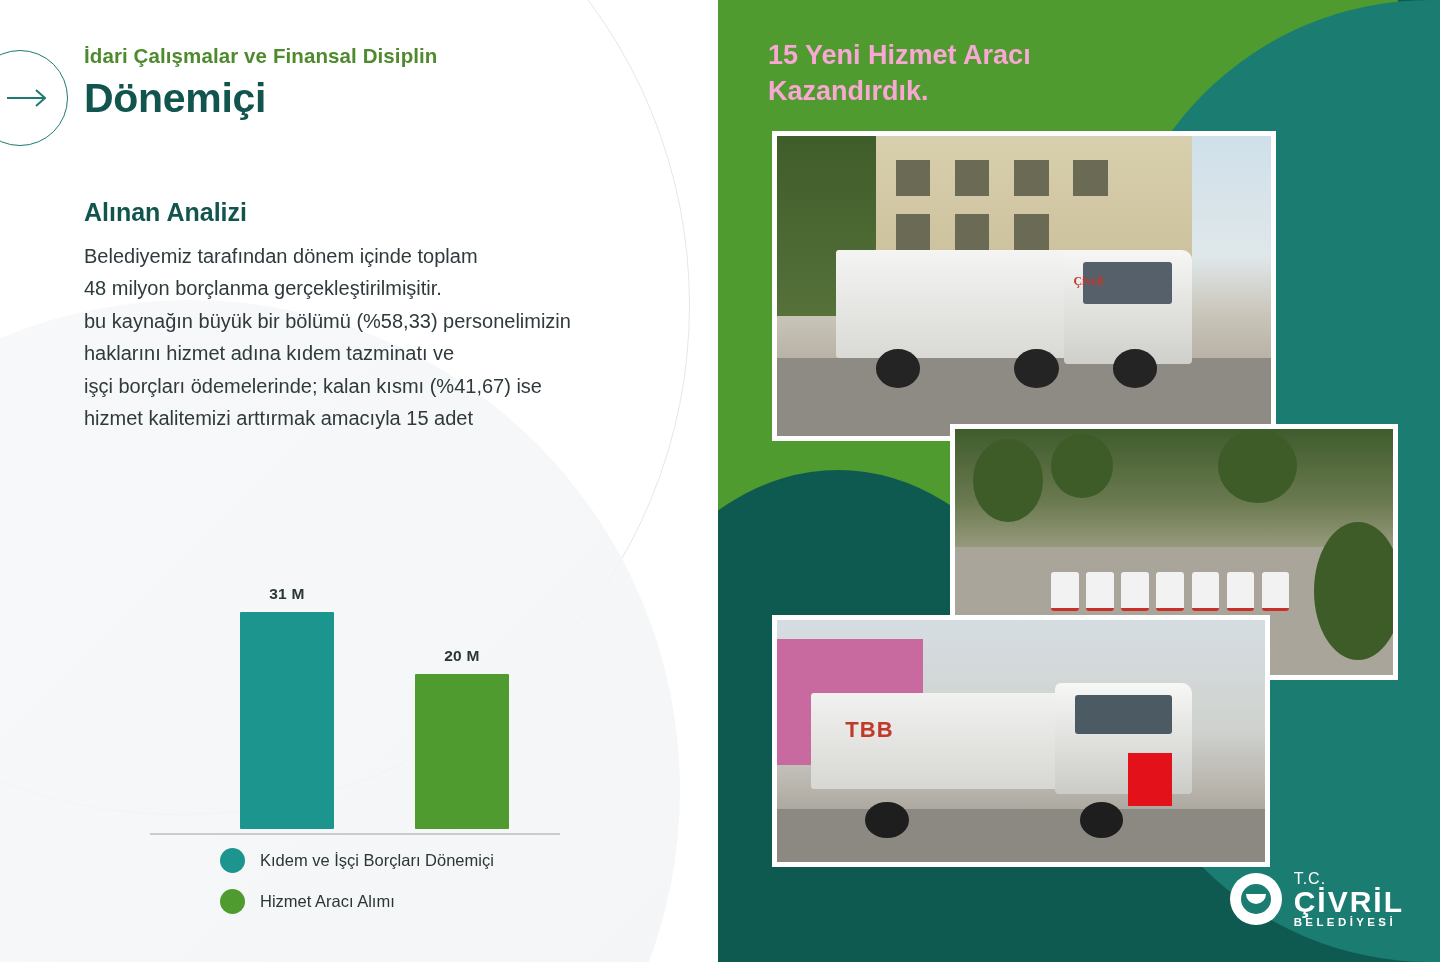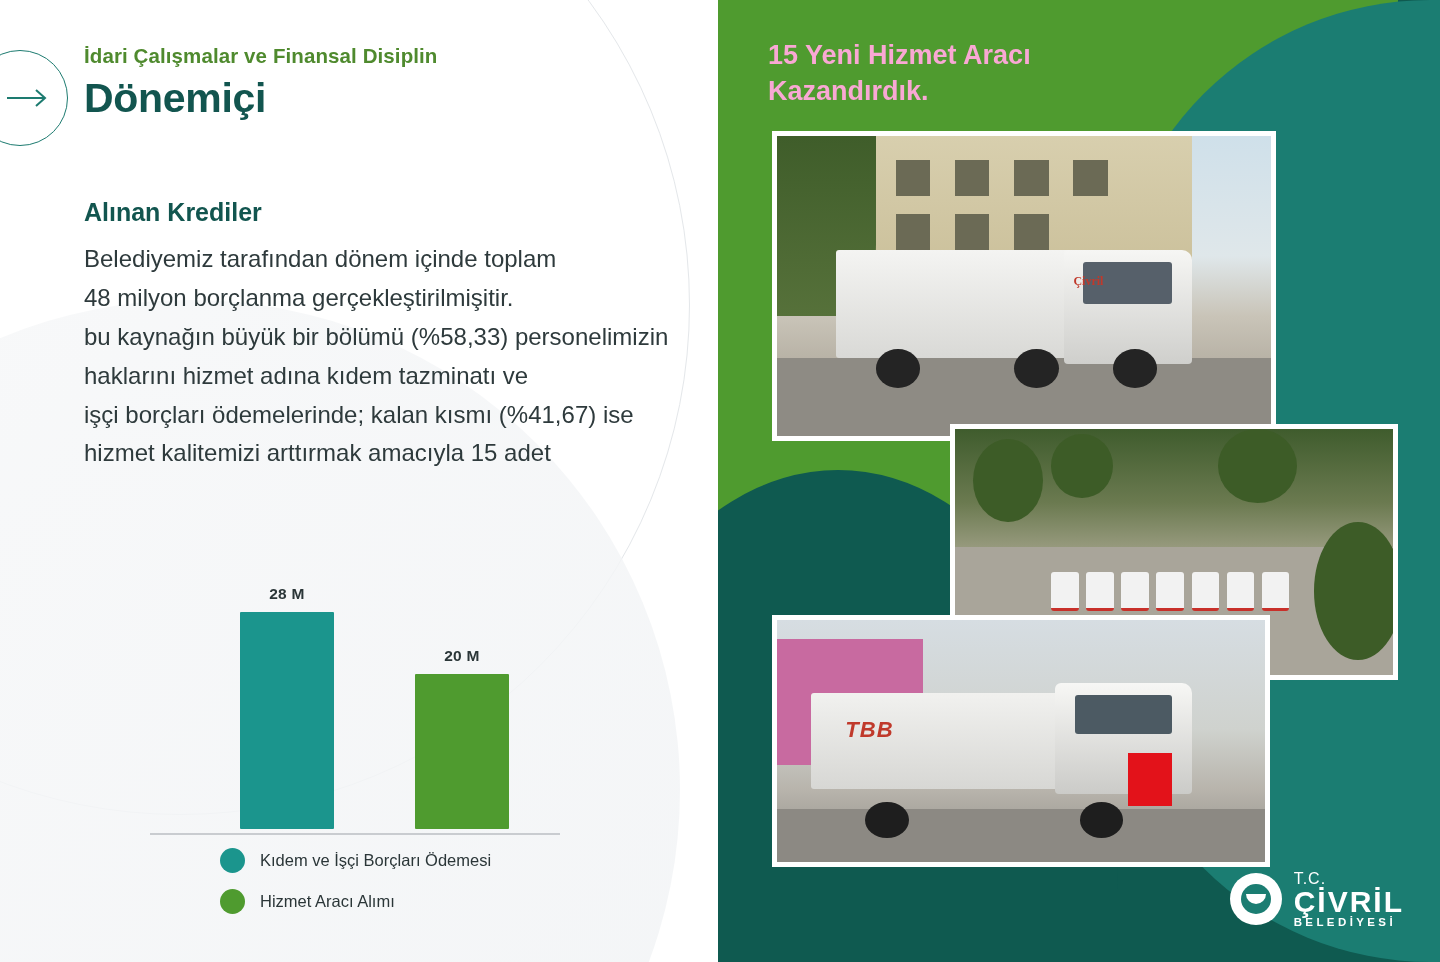--- a/index.html
+++ b/index.html
@@ -80,21 +80,21 @@
     position: absolute;
     left: 84px; top: 198px;
     font-size: 25px;
     font-weight: 700;
     color: #12554f;
   }
   .body-text {
     position: absolute;
     left: 84px; top: 240px;
     width: 610px;
-    font-size: 24px;
+    font-size: 20px;
     line-height: 1.62;
     color: #2e3a3c;
   }
   .body-text p { margin: 0; }
 
   
   .chart {
     position: absolute;
     left: 120px; top: 545px;
     width: 470px; height: 290px;
@@ -180,21 +180,21 @@
 
   .photo {
     position: absolute;
     border: 5px solid #ffffff;
     overflow: hidden;
     z-index: 8;
     background: #aab;
   }
   .photo-1 { left: 54px; top: 131px; width: 504px; height: 310px; }
   .photo-2 { left: 232px; top: 424px; width: 448px; height: 256px; }
-  .photo-3 { left: 54px; top: 615px; width: 498px; height: 252px; font-style: italic; }
+  .photo-3 { left: 54px; top: 615px; width: 498px; height: 252px; }
 
   .ph-inner { position: absolute; inset: 0; }
 
   
   .p1-sky { position:absolute; inset:0; background: linear-gradient(#cfe0ea 0%, #dfe7ea 40%, #c9c4b8 60%, #9a9386 100%); }
   .p1-building { position:absolute; left:18%; top:0; width:66%; height:52%; background: linear-gradient(#d8cfae, #c9be98); }
   .p1-win { position:absolute; background:#6b6a55; }
   .p1-road { position:absolute; left:0; bottom:0; width:100%; height:26%; background:#8e8b84; }
   .p1-truckbody { position:absolute; left:12%; top:38%; width:48%; height:36%; background: linear-gradient(#f4f4f2, #d9d9d6); border-radius:3px; }
   .p1-cab { position:absolute; left:58%; top:38%; width:26%; height:38%; background: linear-gradient(#f6f6f4,#cfcfcc); border-radius:4px 10px 4px 4px; }
@@ -268,49 +268,49 @@
         <polyline points="29,3 38,11 29,19" fill="none" stroke="#1d7b70" stroke-width="2"></polyline>
       </svg>
     </div>
 
     <div class="eyebrow">İdari Çalışmalar ve Finansal Disiplin</div>
 
     <div class="title">
       <div>Dönemiçi</div>
     </div>
 
-    <div class="subtitle">Alınan Krediler</div>
+    <div class="subtitle">Alınan Analizi</div>
 
     <div class="body-text">
       <p>Belediyemiz tarafından dönem içinde toplam</p>
       <p>48 milyon borçlanma gerçekleştirilmişitir.</p>
       <p>bu kaynağın büyük bir bölümü (%58,33) personelimizin</p>
       <p>haklarını hizmet adına kıdem tazminatı ve</p>
       <p>işçi borçları ödemelerinde; kalan kısmı (%41,67) ise</p>
       <p>hizmet kalitemizi arttırmak amacıyla 15 adet</p>
     </div>
 
     <div class="chart">
       <div class="bars" id="bars-container">
           <div class="bar-wrap" style="left: 90px; width: 94px;">
-            <div class="bar-label">28 M</div>
+            <div class="bar-label">31 M</div>
             <div class="bar" style="height: 217px; background: rgb(27, 149, 141);"></div>
           </div>
           <div class="bar-wrap" style="left: 265px; width: 94px;">
             <div class="bar-label">20 M</div>
             <div class="bar" style="height: 155px; background: rgb(79, 155, 47);"></div>
           </div>
         </div>
       <div class="axis-line"></div>
     </div>
 
     <div class="legend">
       <div class="legend-row">
         <span class="dot" id="legend-dot-0" style="background: rgb(27, 149, 141);"></span>
-        <span class="legend-label">Kıdem ve İşçi Borçları Ödemesi</span>
+        <span class="legend-label">Kıdem ve İşçi Borçları Dönemiçi</span>
       </div>
       <div class="legend-row">
         <span class="dot" id="legend-dot-1" style="background: rgb(79, 155, 47);"></span>
         <span class="legend-label">Hizmet Aracı Alımı</span>
       </div>
     </div>
   </div>
 
   <div class="right-panel">
     <div class="green-blob"></div>

